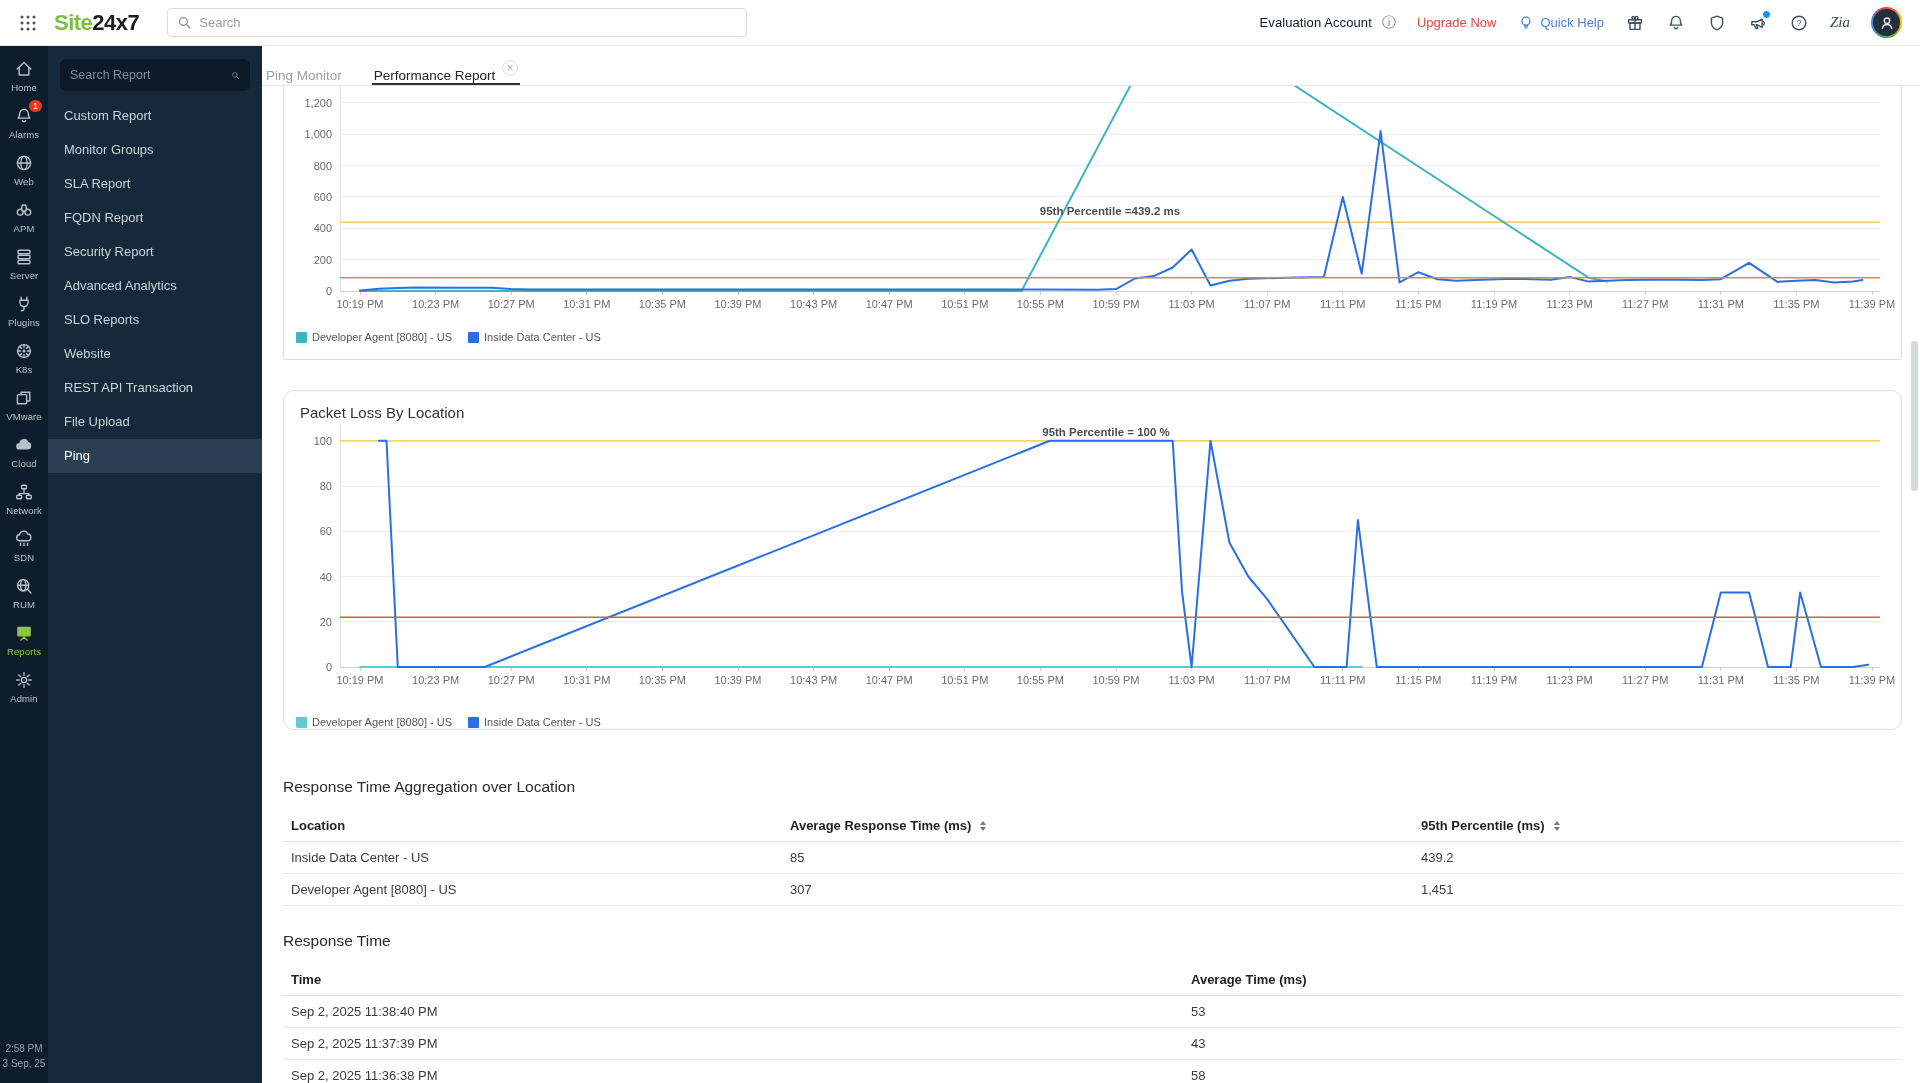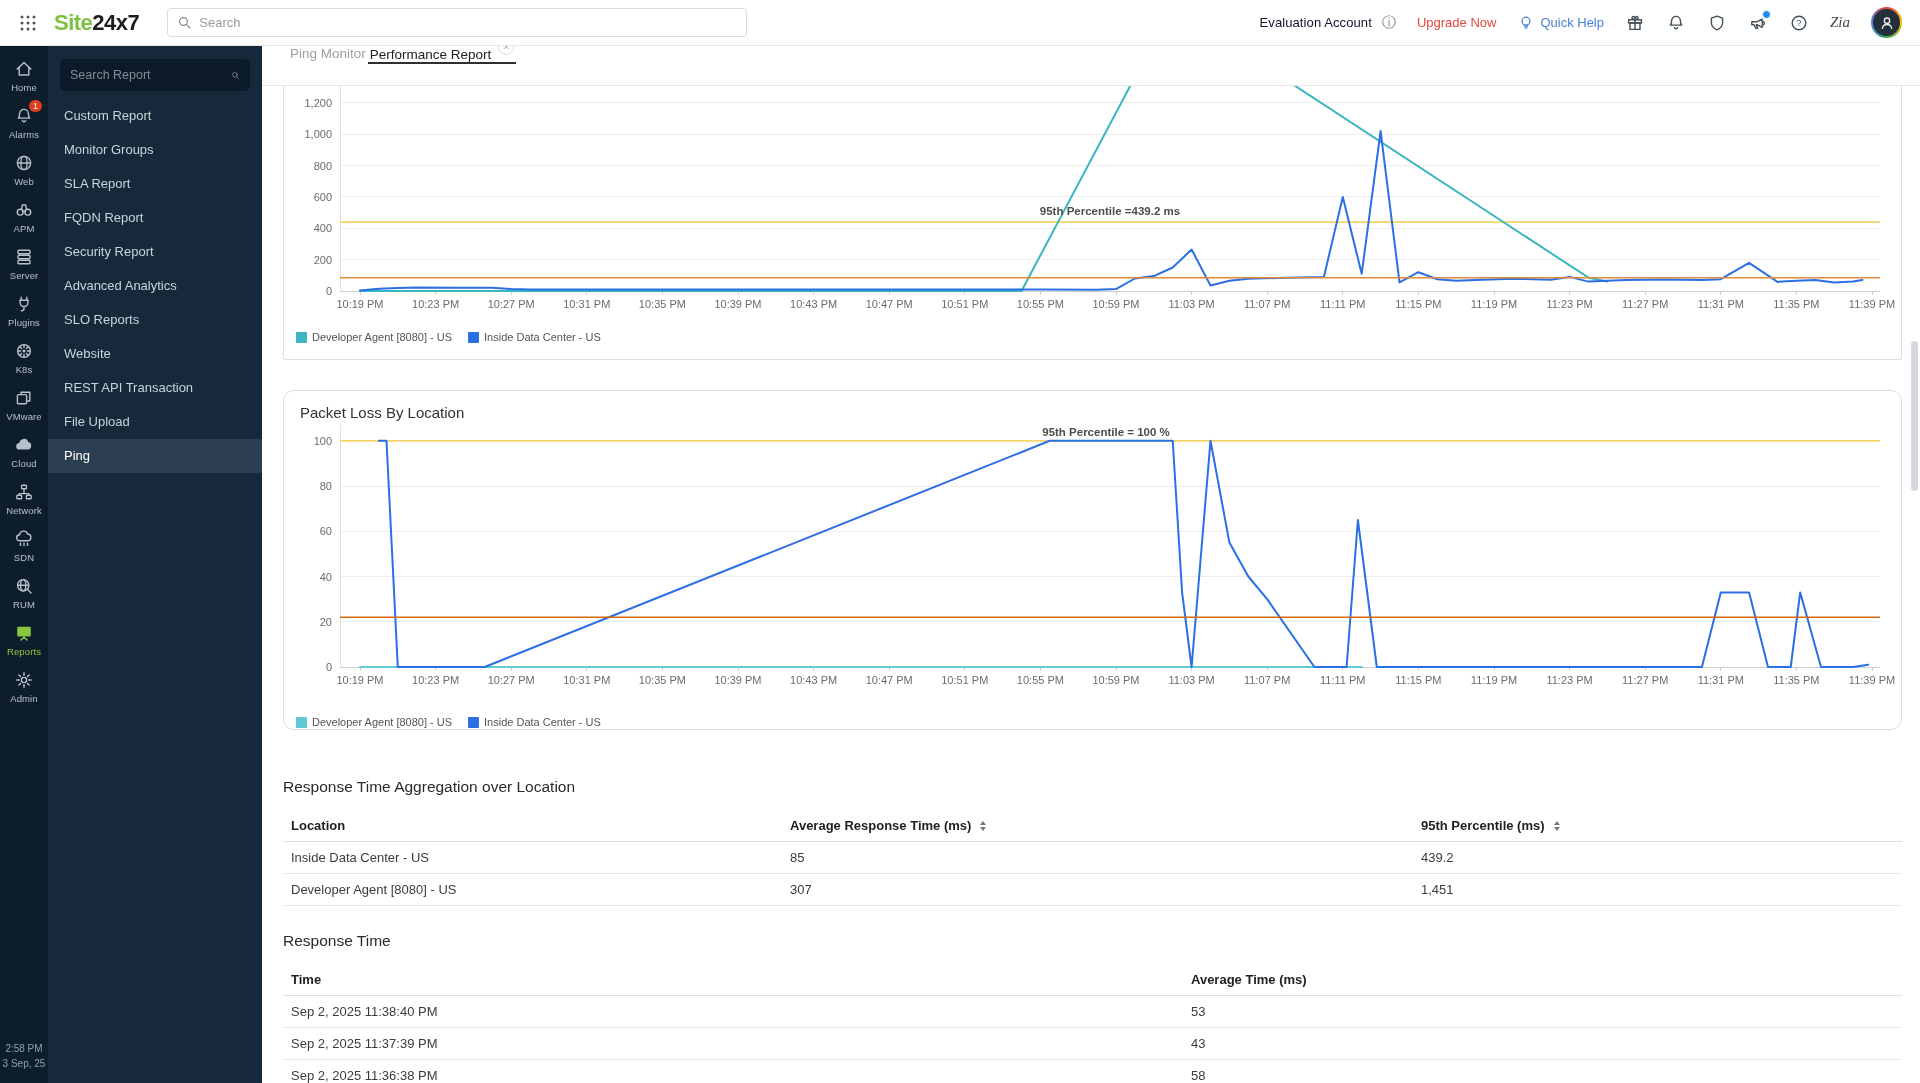--- a/index.html
+++ b/index.html
@@ -37,21 +37,21 @@
 
   .sidebar{width:214px;background:#16293a;flex-shrink:0;display:flex;flex-direction:column}
   .ssearch{margin:13px 12px 8px 12px;height:32px;background:#0c1a27;border-radius:6px;display:flex;align-items:center;padding:0 10px;color:#8a97a2}
   .ssearch input{background:transparent;border:none;outline:none;flex:1;color:#cfd8de;font-size:12.5px;font-family:inherit}
   .ssearch input::placeholder{color:#7e8c97}
   .side-item{padding:9px 16px;font-size:13px;color:#c9d3da;cursor:pointer;line-height:16px}
   .side-item.active{background:#2c3e51;color:#fff}
 
   
   .main{flex:1;display:flex;flex-direction:column;min-width:0;background:#fff}
-  .tabbar{height:40px;border-bottom:1px solid #e6e6e6;display:flex;align-items:flex-start;padding-left:26px;}
+  .tabbar{height:40px;border-bottom:1px solid #e6e6e6;display:flex;align-items:flex-end;padding-left:2px;gap:28px}
   .tab{display:flex;align-items:center;font-size:13.5px;color:#9aa0a6;cursor:pointer;border-bottom:2.5px solid transparent;padding:0 2px}
   .tab.active{color:#202124;border-bottom-color:#2f2f2f}
   .tab .close{width:16px;height:16px;border:1px solid #ddd;border-radius:50%;color:#b5b5b5;font-size:9px;display:flex;align-items:center;justify-content:center;margin-left:7px;transform:translateY(-7px)}
 
   .scrollarea{flex:1;overflow:hidden;position:relative}
   .panel{margin:0 18px 0 21px;border:1px solid #dcdfe3;border-radius:11px;background:#fff;overflow:hidden}
   .panel.cut-top{border-top:none;border-radius:0 0 3px 3px;height:274px}
   .panel2{margin-top:30px;height:340px}
   .ptitle{font-size:15px;color:#333;padding:13px 16px 4px 16px}
   .chart-legend{display:flex;gap:16px;align-items:center;padding:9px 0 0 12px}

